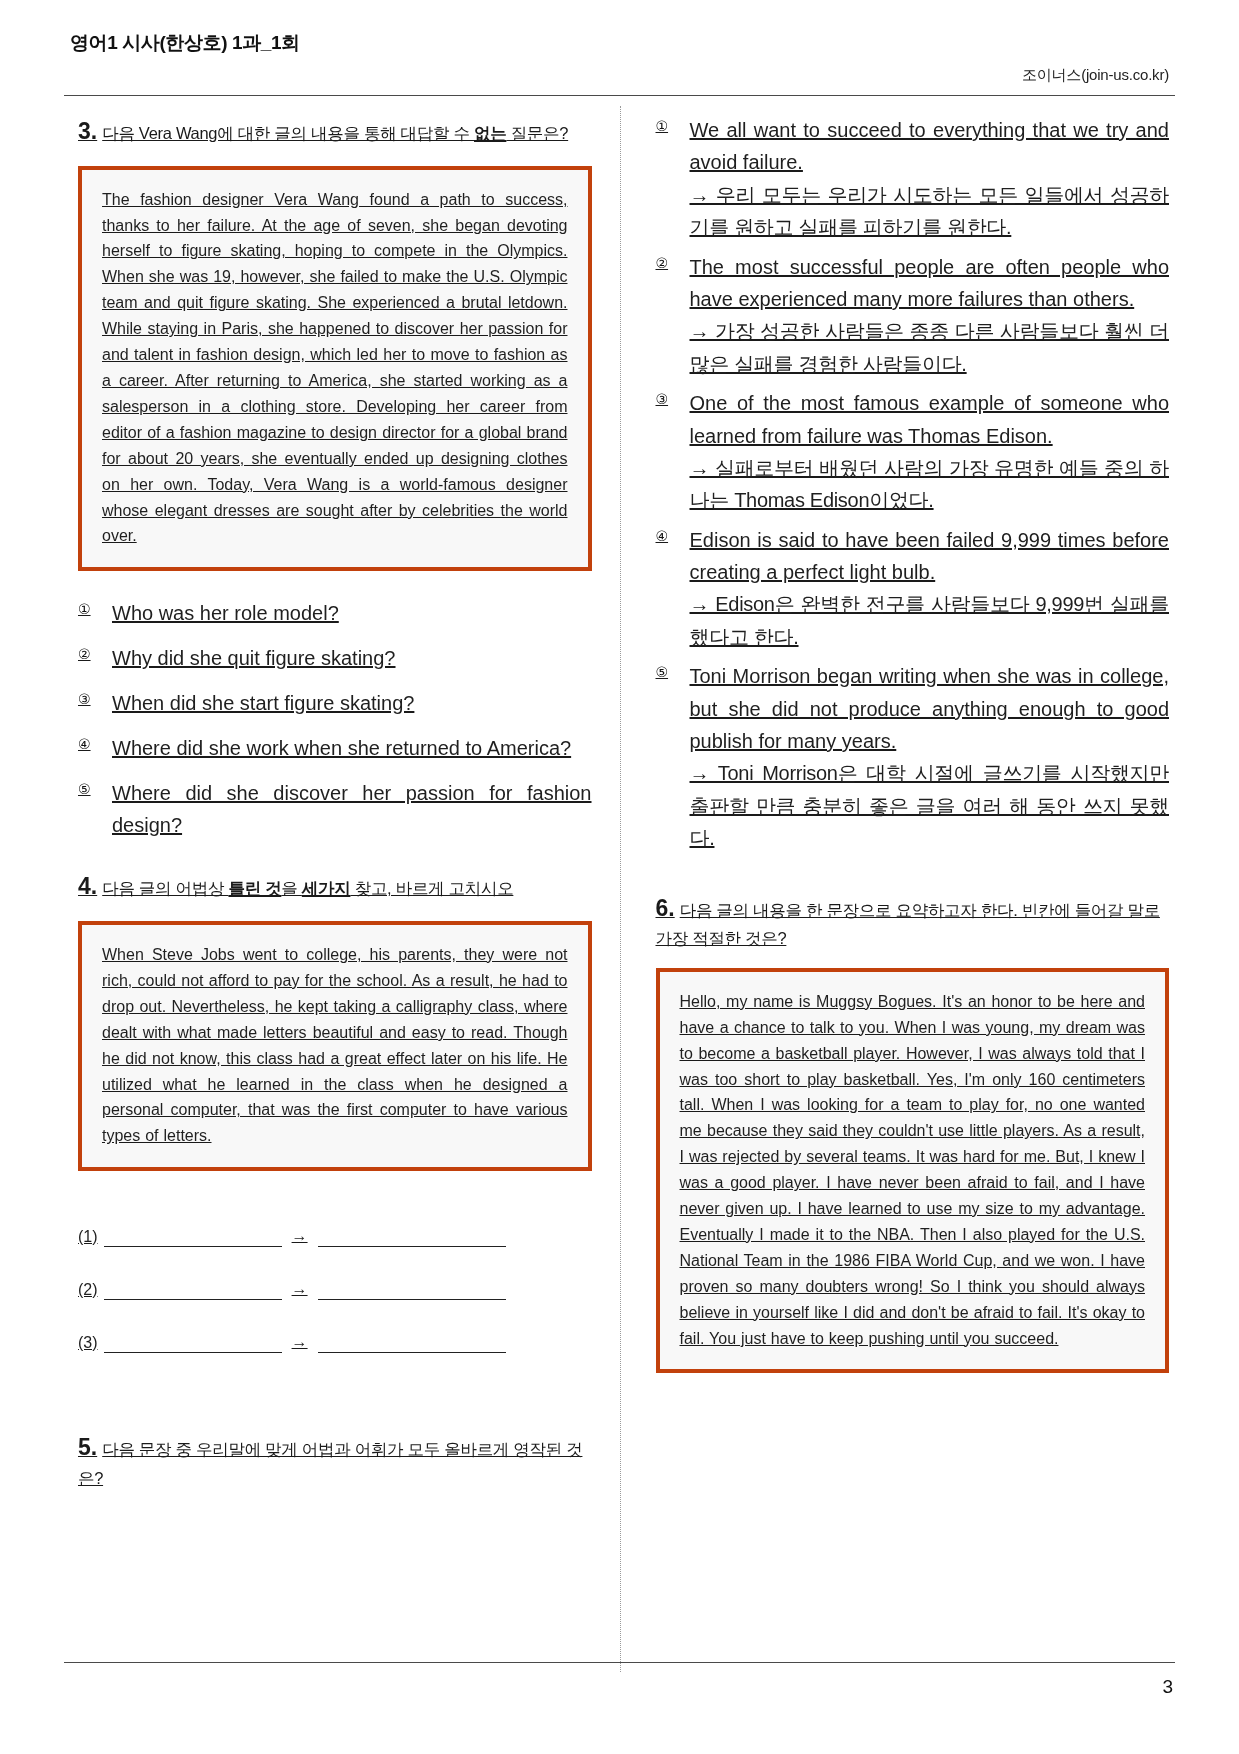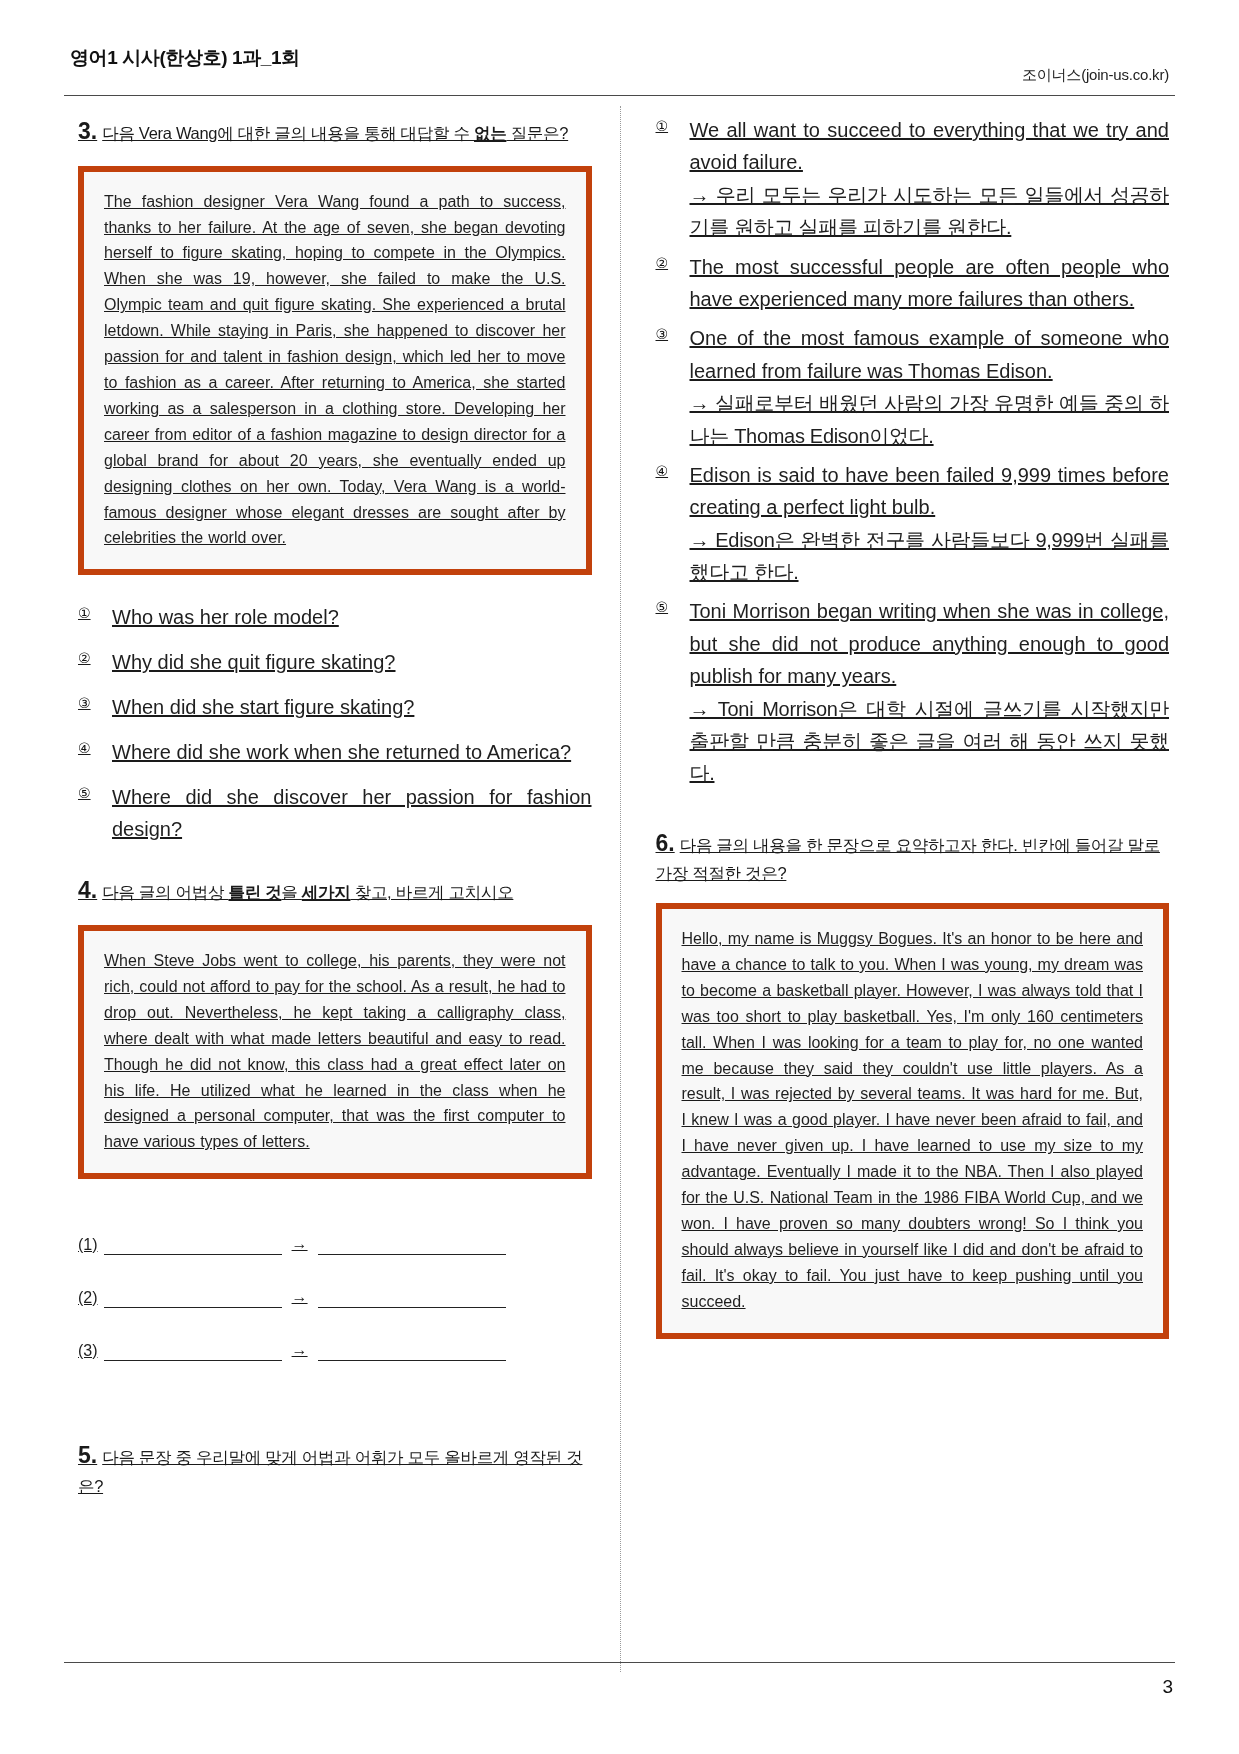--- a/index.html
+++ b/index.html
@@ -20,21 +20,21 @@
     left: 0; top: 0;
     width: 1239px;
     height: 1754px;
     box-sizing: border-box;
     padding: 30px 64px 0 64px;
   }
 
   
   .header {
     display: flex;
-    align-items: center;
+    align-items: flex-start;
     justify-content: space-between;
     padding: 0 6px 10px 6px;
     gap: 32px;
   }
   .header-title {
     font-size: 19px;
     font-weight: bold;
     letter-spacing: -0.4px;
     color: #111;
   }
@@ -103,21 +103,21 @@
     letter-spacing: 0;
   }
   .q .bu {
     font-weight: bold;
     text-decoration: underline;
     text-underline-offset: 2px;
   }
 
   
   .passage {
-    border: 6px solid #c2410c;
+    border: 4px solid #c2410c;
     background: #f8f8f8;
     box-sizing: border-box;
     padding: 17px 20px 18px 20px;
     margin: 16px 0 0 0;
   }
   .passage p {
     margin: 0;
     font-size: 16px;
     line-height: 1.62;
     text-align: justify;
@@ -295,20 +295,21 @@
           <span class="choice-mark">①</span>
           <span class="choice-body">
             <span class="choice-en" style="display:block;">We all want to succeed to everything that we try and avoid failure.</span>
             <span class="choice-ko" style="display:block;">→ 우리 모두는 우리가 시도하는 모든 일들에서 성공하기를 원하고 실패를 피하기를 원한다.</span>
           </span>
         </li>
         <li class="choice">
           <span class="choice-mark">②</span>
           <span class="choice-body">
             <span class="choice-en" style="display:block;">The most successful people are often people who have experienced many more failures than others.</span>
+            <span class="choice-ko" style="display:block;">→ 가장 성공한 사람들은 종종 다른 사람들보다 훨씬 더 많은 실패를 경험한 사람들이다.</span>
           </span>
         </li>
         <li class="choice">
           <span class="choice-mark">③</span>
           <span class="choice-body">
             <span class="choice-en" style="display:block;">One of the most famous example of someone who learned from failure was Thomas Edison.</span>
             <span class="choice-ko" style="display:block;">→ 실패로부터 배웠던 사람의 가장 유명한 예들 중의 하나는 Thomas Edison이었다.</span>
           </span>
         </li>
         <li class="choice">

